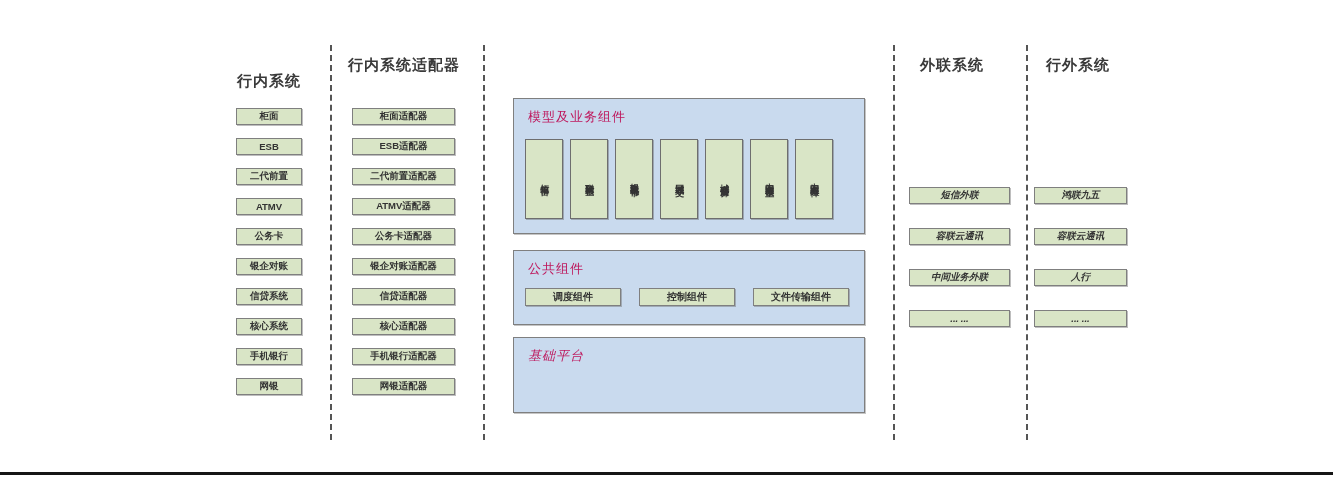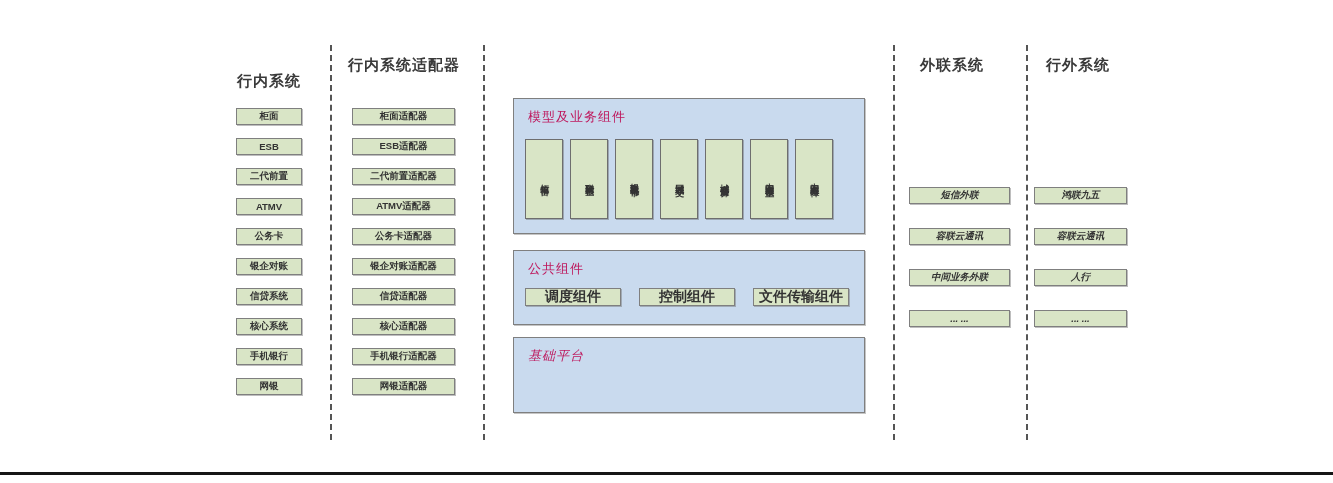--- a/index.html
+++ b/index.html
@@ -44,21 +44,21 @@
     writing-mode:vertical-lr;text-orientation:upright;
     font-size:9px;font-weight:bold;color:#333333;letter-spacing:1px;
     line-height:1.05;
   }
   .hbox-row{position:absolute;left:11px;top:37px;display:flex;gap:18px;}
   .hnode{
     width:96px;height:18px;box-sizing:border-box;flex:none;
     background:#d9e5c6;border:1px solid #7f7f7f;
     box-shadow:1px 1px 0 rgba(110,110,110,.45);
     display:flex;align-items:center;justify-content:center;
-    font-size:14px;font-weight:bold;color:#333333;white-space:nowrap;
+    font-size:10px;font-weight:bold;color:#333333;white-space:nowrap;
   }
   .baseline{
     position:absolute;left:0;top:472px;width:1333px;height:3px;background:#151515;
   }
 </style>
 </head>
 <body>
 
 <div class="canvas">
 

